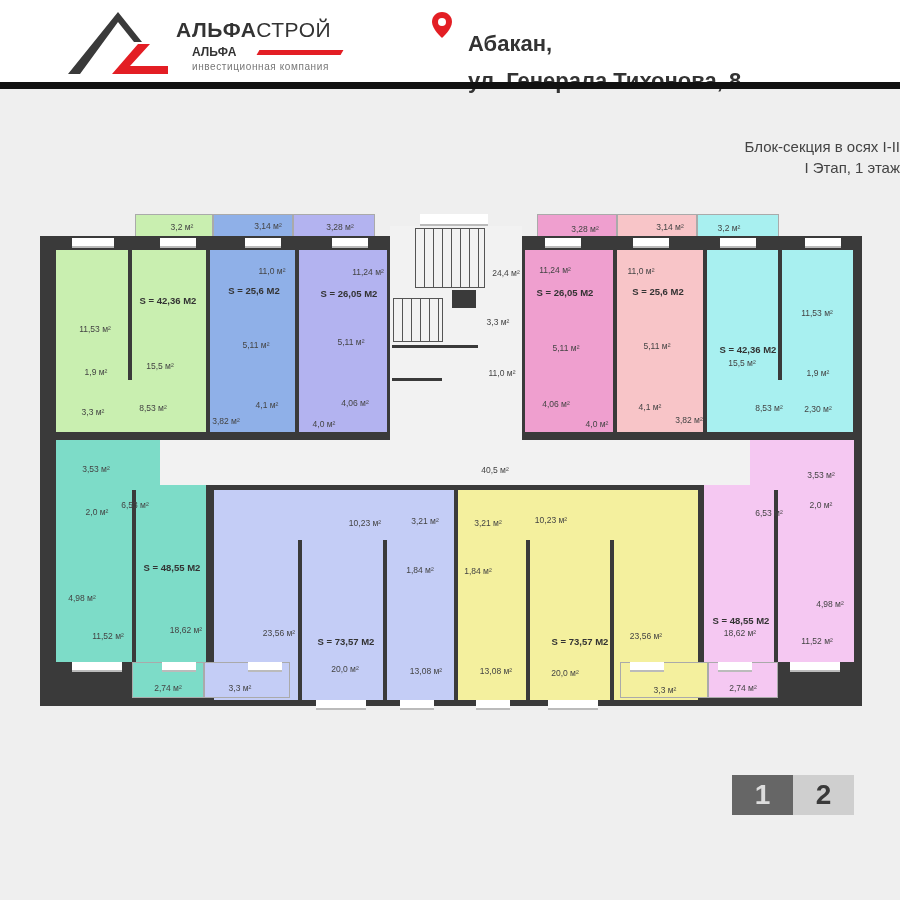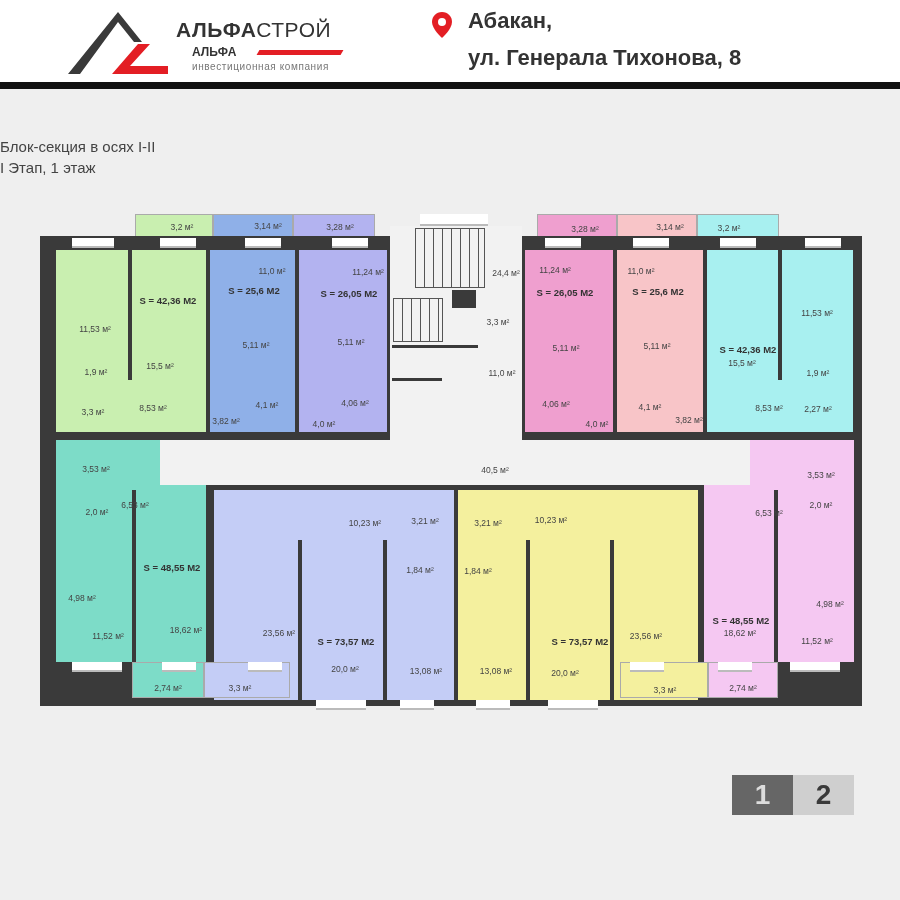--- a/index.html
+++ b/index.html
@@ -7,22 +7,22 @@
   .header { position: absolute; left: 0; top: 0; width: 900px; height: 84px; background: #ffffff; }
   .header-bar { position: absolute; left: 0; top: 82px; width: 900px; height: 7px; background: #111111; }
   .logo { position: absolute; left: 68px; top: 10px; width: 300px; height: 68px; }
   .logo-text-main { position: absolute; left: 108px; top: 8px; font-size: 21px; font-weight: bold; color: #333; letter-spacing: 0.5px; }
   .logo-text-main .thin { font-weight: normal; }
   .logo-text-sub { position: absolute; left: 124px; top: 35px; font-size: 12px; font-weight: bold; color: #333; }
   .logo-redline { position: absolute; left: 190px; top: 40px; width: 84px; height: 5px; background: #e31e24; transform: skewX(-30deg); }
   .logo-tagline { position: absolute; left: 124px; top: 51px; font-size: 10px; color: #777; letter-spacing: 0.6px; }
   .address { position: absolute; left: 432px; top: 8px; }
   .pin { position: absolute; left: 0; top: 4px; width: 20px; height: 26px; }
-  .addr-line { position: absolute; left: 36px; font-size: 22px; font-weight: bold; color: #333; white-space: nowrap; }
-  .title { position: absolute; left: 0; width: 900px; text-align: left; font-size: 15px; color: #444; }
+  .addr-line { position: absolute; left: 36px; font-size: 22px; font-weight: bold; color: #333; white-space: nowrap; margin-top: 23px; }
+  .title { position: absolute; left: 0; width: 900px; text-align: right; font-size: 15px; color: #444; }
   .plan { position: absolute; left: 0; top: 0; width: 900px; height: 900px; }
   .room { position: absolute; }
   .wall { position: absolute; background: #3a3a3a; }
   .win { position: absolute; background: #fff; border-bottom: 2px solid #bbb; }
   .lbl { position: absolute; font-size: 8.5px; color: #444; white-space: nowrap; transform: translate(-50%, -50%); }
   .big { position: absolute; font-size: 9.5px; font-weight: bold; color: #333; white-space: nowrap; transform: translate(-50%, -50%); }
   .pager { position: absolute; left: 732px; top: 775px; width: 122px; height: 40px; display: flex; }
   .page-btn { width: 61px; height: 40px; display: flex; align-items: center; justify-content: center; font-size: 28px; font-weight: bold; }
   .page-btn.active { background: #666666; color: #dcdcdc; }
   .page-btn.inactive { background: #cfcfcf; color: #3a3a3a; }
@@ -170,21 +170,21 @@
   <div class="big" style="left:658px;top:291px">S = 25,6 М2</div>
   <div class="lbl" style="left:657px;top:346px">5,11 м²</div>
   <div class="lbl" style="left:650px;top:407px">4,1 м²</div>
   <div class="lbl" style="left:689px;top:420px">3,82 м²</div>
 
   <div class="lbl" style="left:729px;top:228px">3,2 м²</div>
   <div class="big" style="left:748px;top:349px">S = 42,36 М2</div>
   <div class="lbl" style="left:817px;top:313px">11,53 м²</div>
   <div class="lbl" style="left:742px;top:363px">15,5 м²</div>
   <div class="lbl" style="left:818px;top:373px">1,9 м²</div>
-  <div class="lbl" style="left:818px;top:409px">2,27 м²</div>
+  <div class="lbl" style="left:818px;top:409px">2,30 м²</div>
   <div class="lbl" style="left:769px;top:408px">8,53 м²</div>
 
   <div class="lbl" style="left:96px;top:469px">3,53 м²</div>
   <div class="lbl" style="left:97px;top:512px">2,0 м²</div>
   <div class="lbl" style="left:135px;top:505px">6,53 м²</div>
   <div class="big" style="left:172px;top:567px">S = 48,55 М2</div>
   <div class="lbl" style="left:82px;top:598px">4,98 м²</div>
   <div class="lbl" style="left:108px;top:636px">11,52 м²</div>
   <div class="lbl" style="left:186px;top:630px">18,62 м²</div>
   <div class="lbl" style="left:168px;top:688px">2,74 м²</div>

